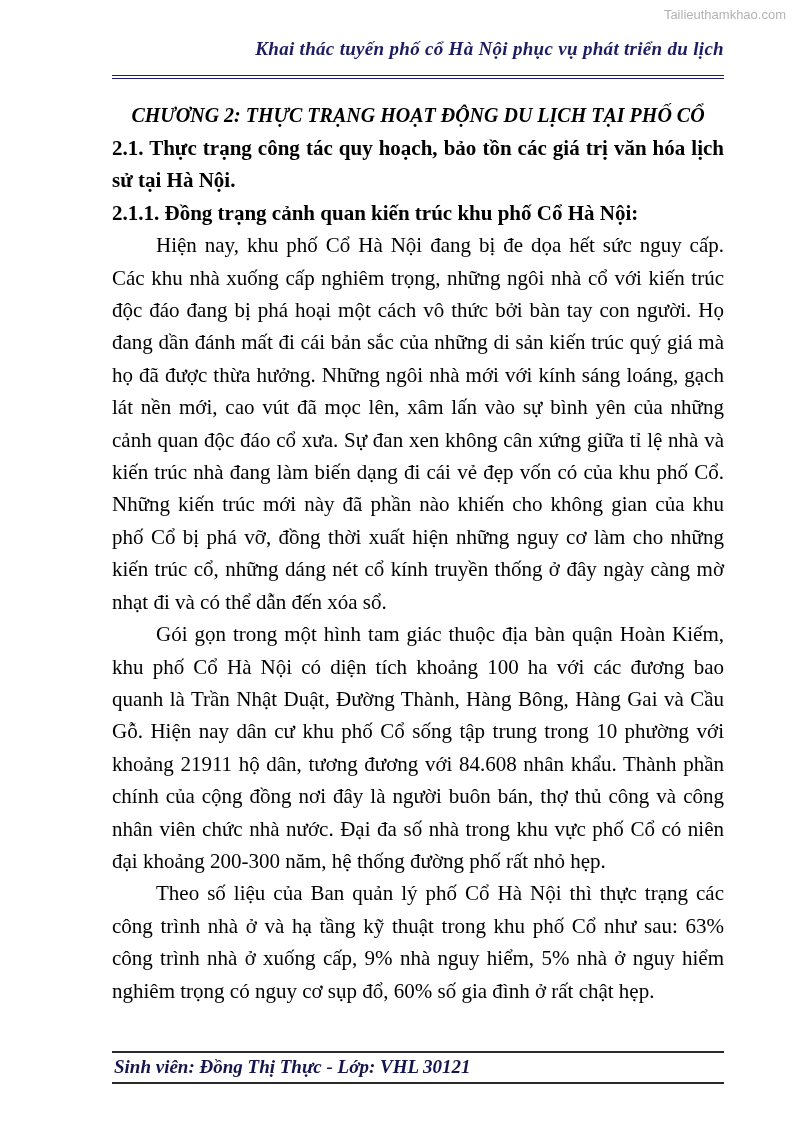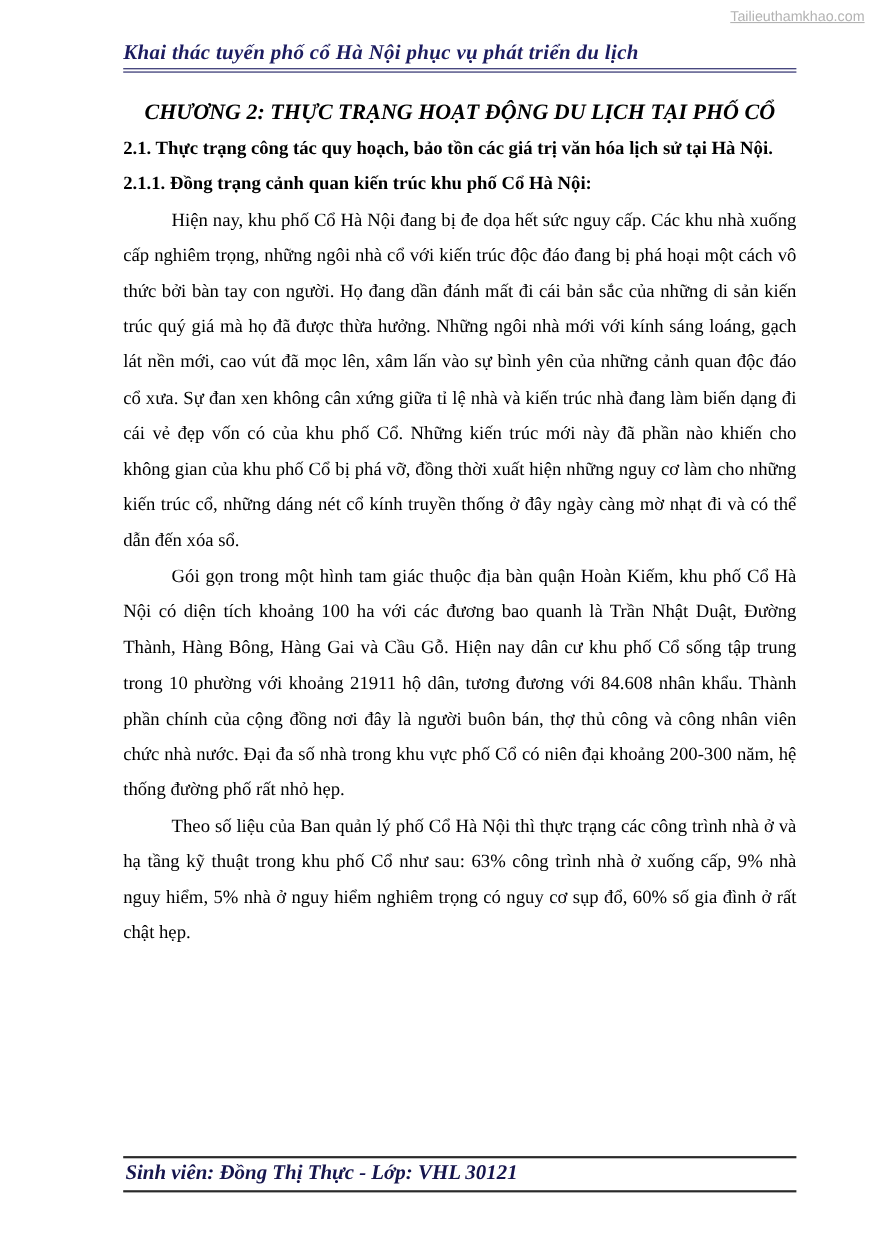--- a/index.html
+++ b/index.html
@@ -13,48 +13,47 @@
       font-family: "Liberation Serif", "DejaVu Serif", serif;
       color: #000000;
     }
     .watermark {
       position: absolute;
       top: 7px;
       right: 8px;
       font-family: "Liberation Sans", sans-serif;
       font-size: 13px;
       color: #b3b3b3;
-      text-decoration: underline;
     }
     .page {
       position: absolute;
       inset: 0;
       padding: 38px 70px 0 112px;
     }
     .header {
-      text-align: left;
+      text-align: right;
       font-weight: bold;
       font-style: italic;
       font-size: 19px;
       color: #1c1c60;
       letter-spacing: 0.3px;
-      padding-bottom: 2px;
+      padding-bottom: 15px;
       border-bottom: 4px double #1c1c60;
     }
     .chapter-title {
       margin: 20px 0 0 0;
       font-size: 20px;
       font-weight: bold;
       text-align: center;
       line-height: 33px;
     }
     .chapter-title .line { display: block; font-style: italic; }
     .content p {
       margin: 0;
-      font-size: 17px;
+      font-size: 21px;
       line-height: 32.4px;
       text-align: justify;
     }
     p.heading { font-weight: bold; }
     p.body { text-indent: 44px; }
     .footer {
       position: absolute;
       left: 112px;
       right: 70px;
       top: 1051px;

